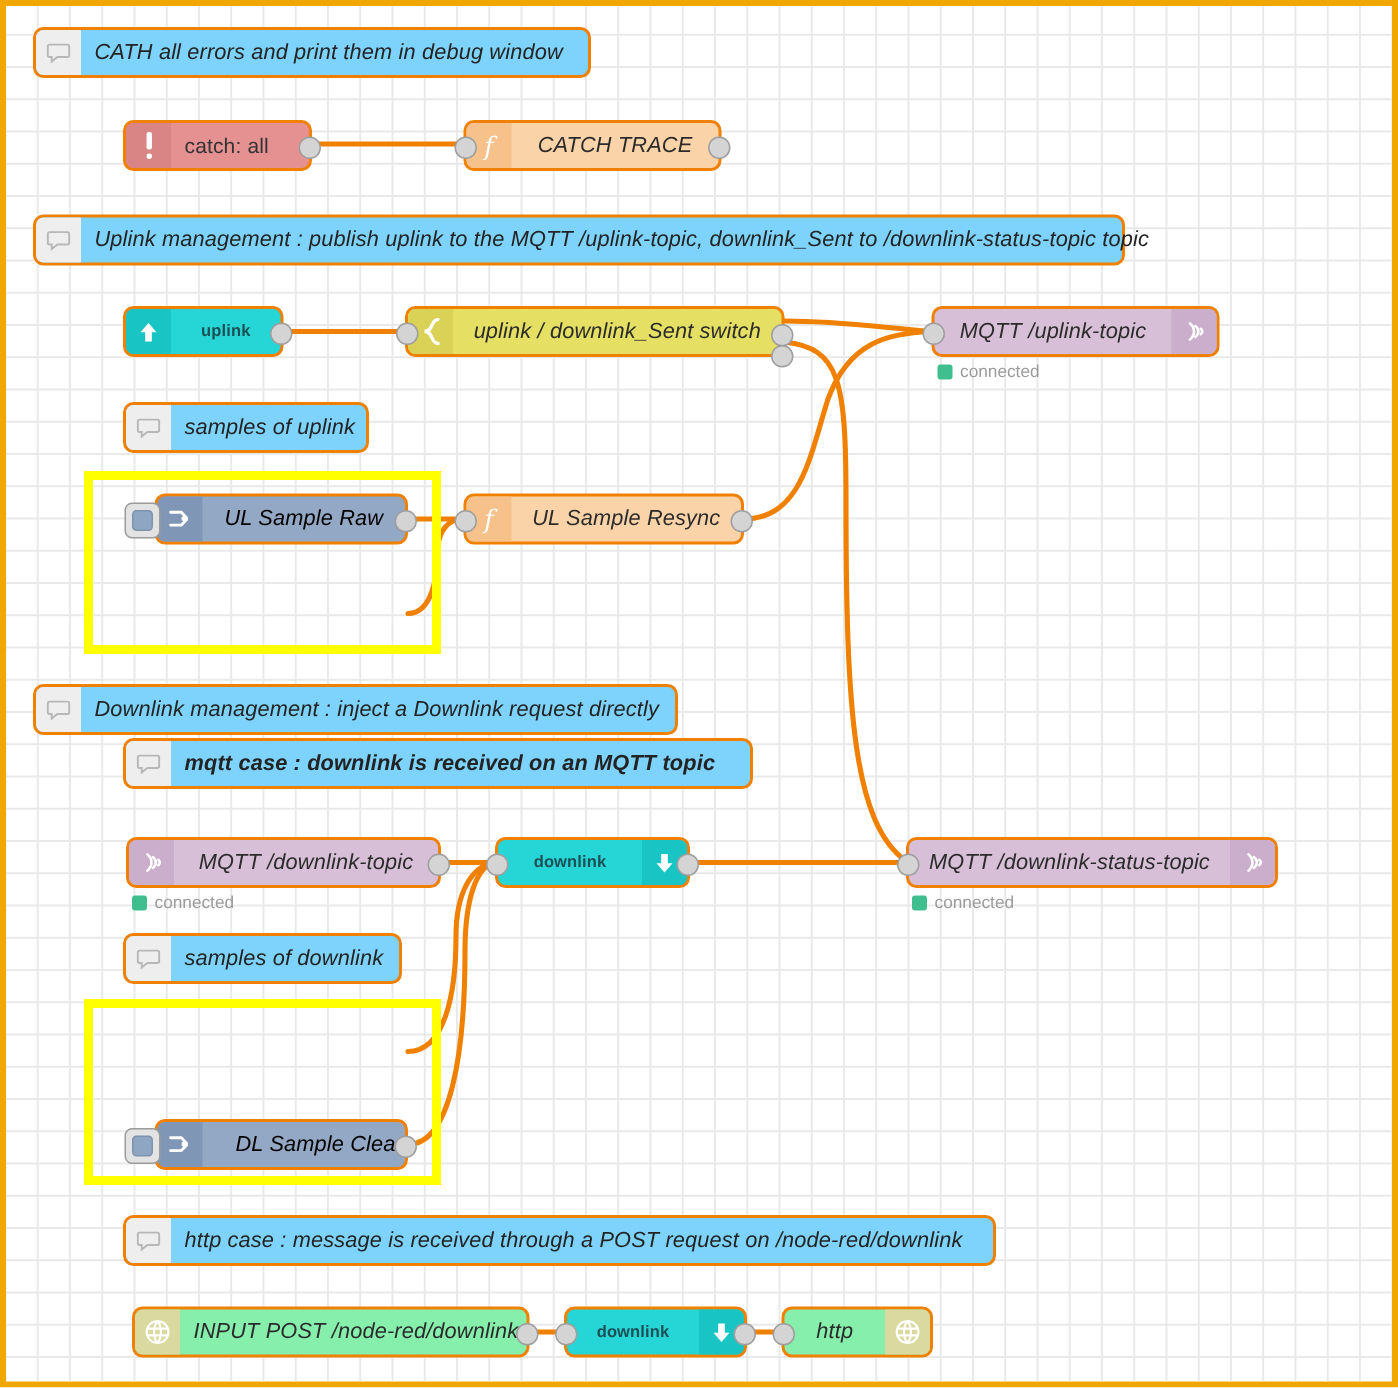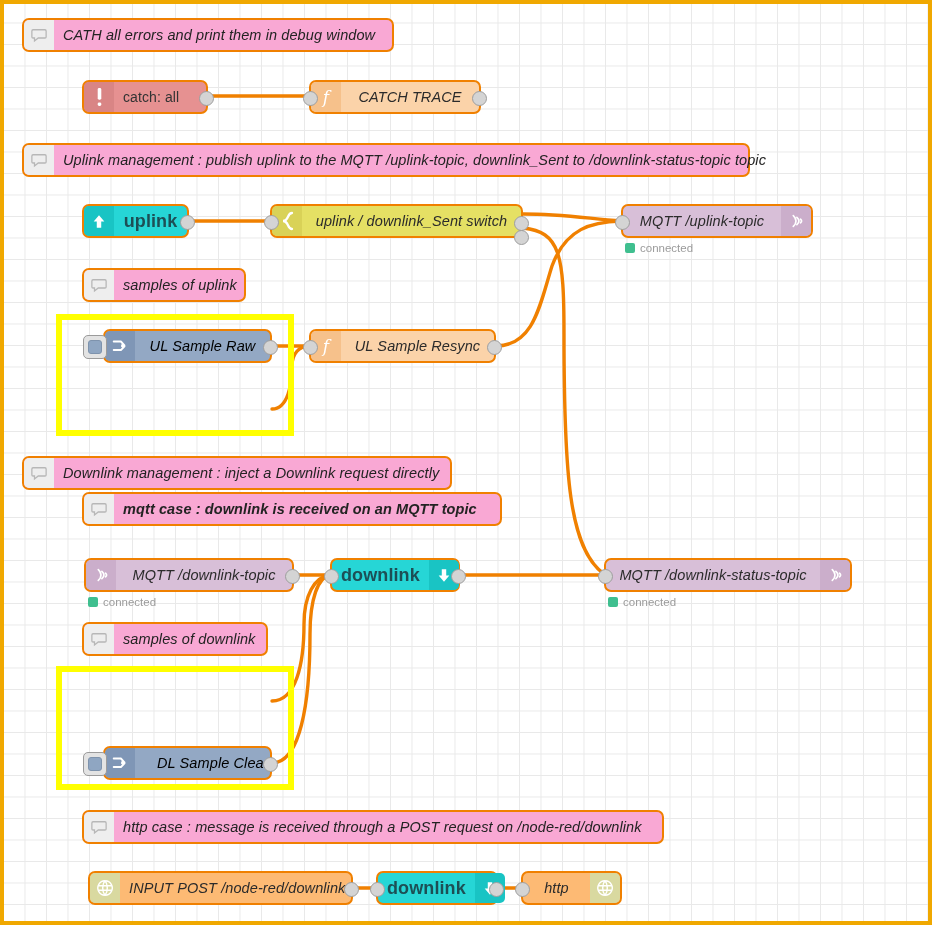--- a/index.html
+++ b/index.html
@@ -46,46 +46,46 @@
   .icobox{
     width:30px;height:100%;
     display:flex;align-items:center;justify-content:center;
     flex:0 0 auto;
   }
   .icobox.left{border-top-left-radius:5px;border-bottom-left-radius:5px;}
   .icobox.right{border-top-right-radius:5px;border-bottom-right-radius:5px;}
   .icobox svg{display:block;}
 
   
-  .n-comment{background:#f9a8d4;}
+  .n-comment{background:#7dd3fc;}
   .n-comment .icobox{background:#eeeeee;}
   .n-comment .lbl{text-align:left;color:#232323;}
 
   .n-catch{background:#E69191;}
   .n-catch .icobox{background:#d98585;}
   .n-catch .lbl{font-style:normal;text-align:left;font-size:14px;color:#333;}
 
   .n-func{background:#FBD3A9;}
   .n-func .icobox{background:#f6c18b;}
 
   .n-link-out,.n-link-in{background:#26D6D6;}
   .n-link-out .icobox,.n-link-in .icobox{background:#19c4c4;}
-  .n-link-out .lbl,.n-link-in .lbl{font-style:normal;font-weight:bold;color:#1d4f55;font-size:18px;}
+  .n-link-out .lbl,.n-link-in .lbl{font-style:normal;font-weight:bold;color:#1d4f55;font-size:11px;}
 
   .n-switch{background:#E5E064;}
   .n-switch .icobox{background:#d9d257;}
 
   .n-mqtt{background:#D8BFD8;}
   .n-mqtt .icobox{background:#cbaecb;}
 
   .n-inject{background:#93A8C4;}
   .n-inject .icobox{background:#7f96b6;}
   .n-inject .lbl{color:#000000;}
 
-  .n-http{background:#fdba74;}
+  .n-http{background:#86efac;}
   .n-http .icobox{background:#d9d9a0;}
 
   
   .port{
     position:absolute;
     width:13px;height:13px;
     border-radius:50%;
     background:#d4d4d4;
     border:1.5px solid #9e9e9e;
     top:50%;margin-top:-6.5px;

